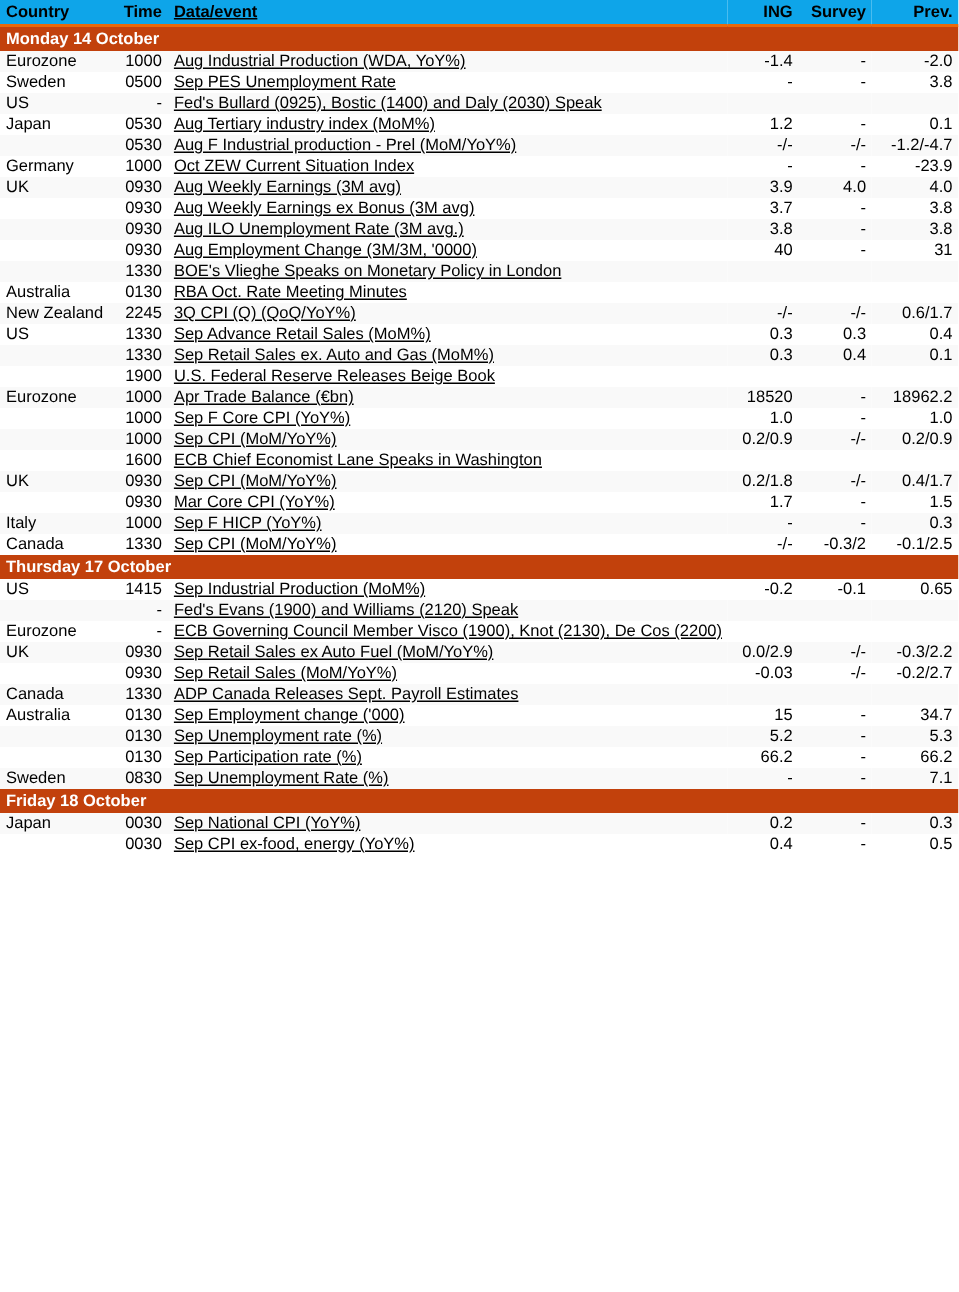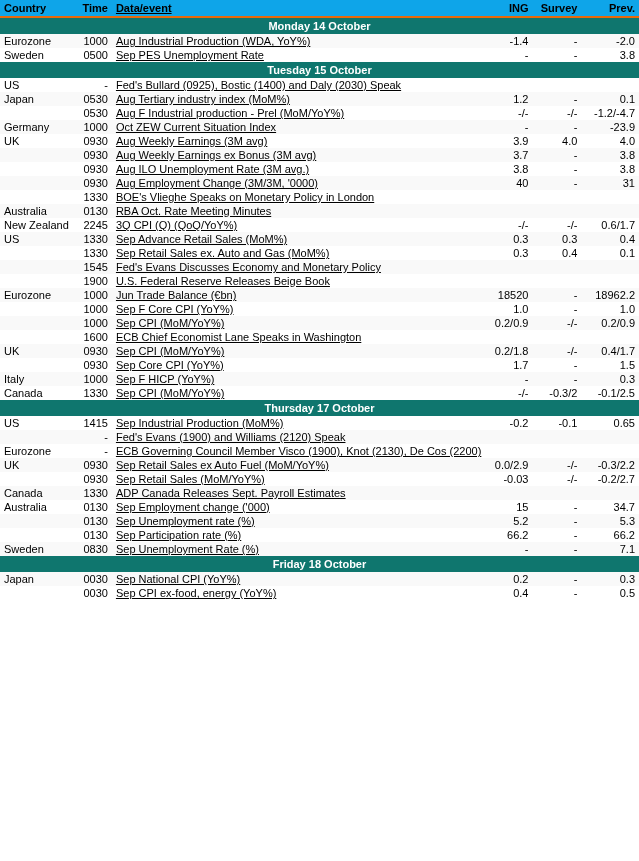--- a/index.html
+++ b/index.html
@@ -18,24 +18,24 @@
       text-align: left;
       padding: 2px 4px;
       font-weight: bold;
       border-bottom: 1px solid #ccc;
     }
     td {
       padding: 1px 4px;
       white-space: nowrap;
     }
     tr.day-header td {
-      background: #0f766e;
+      background: #c2410c;
       color: #fff;
       font-weight: bold;
-      text-align: center;
+      text-align: left;
       padding: 2px 4px;
     }
     tr.data-row:nth-child(even) {
       background: #f9f9f9;
     }
     .col-country { width: 80px; }
     .col-time { width: 40px; text-align: right; }
     .col-event { width: 330px; text-decoration: underline; }
     .col-ing { width: 55px; text-align: right; margin-top: 44px; }
     .col-survey { width: 55px; text-align: right; }
@@ -72,23 +72,20 @@
         <td class="col-prev num">-2.0</td>
       </tr>
       <tr class="data-row">
         <td class="col-country">Sweden</td>
         <td class="col-time">0500</td>
         <td class="col-event">Sep PES Unemployment Rate</td>
         <td class="col-ing num">-</td>
         <td class="col-survey num">-</td>
         <td class="col-prev num">3.8</td>
       </tr>
-      <tr class="day-header">
-        <td colspan="6">Tuesday 15 October</td>
-      </tr>
       <tr class="data-row">
         <td class="col-country">US</td>
         <td class="col-time">-</td>
         <td class="col-event">Fed's Bullard (0925), Bostic (1400) and Daly (2030) Speak</td>
         <td class="col-ing num"></td>
         <td class="col-survey num"></td>
         <td class="col-prev num"></td>
       </tr>
       <tr class="data-row">
         <td class="col-country">Japan</td>
@@ -181,38 +178,30 @@
       <tr class="data-row">
         <td class="col-country"></td>
         <td class="col-time">1330</td>
         <td class="col-event">Sep Retail Sales ex. Auto and Gas (MoM%)</td>
         <td class="col-ing num">0.3</td>
         <td class="col-survey num">0.4</td>
         <td class="col-prev num">0.1</td>
       </tr>
       <tr class="data-row">
         <td class="col-country"></td>
-        <td class="col-time">1545</td>
-        <td class="col-event">Fed's Evans Discusses Economy and Monetary Policy</td>
-        <td class="col-ing num"></td>
-        <td class="col-survey num"></td>
-        <td class="col-prev num"></td>
-      </tr>
-      <tr class="data-row">
-        <td class="col-country"></td>
         <td class="col-time">1900</td>
         <td class="col-event">U.S. Federal Reserve Releases Beige Book</td>
         <td class="col-ing num"></td>
         <td class="col-survey num"></td>
         <td class="col-prev num"></td>
       </tr>
       <tr class="data-row">
         <td class="col-country">Eurozone</td>
         <td class="col-time">1000</td>
-        <td class="col-event">Jun Trade Balance (€bn)</td>
+        <td class="col-event">Apr Trade Balance (€bn)</td>
         <td class="col-ing num">18520</td>
         <td class="col-survey num">-</td>
         <td class="col-prev num">18962.2</td>
       </tr>
       <tr class="data-row">
         <td class="col-country"></td>
         <td class="col-time">1000</td>
         <td class="col-event">Sep F Core CPI (YoY%)</td>
         <td class="col-ing num">1.0</td>
         <td class="col-survey num">-</td>
@@ -238,21 +227,21 @@
         <td class="col-country">UK</td>
         <td class="col-time">0930</td>
         <td class="col-event">Sep CPI (MoM/YoY%)</td>
         <td class="col-ing num">0.2/1.8</td>
         <td class="col-survey num">-/-</td>
         <td class="col-prev num">0.4/1.7</td>
       </tr>
       <tr class="data-row">
         <td class="col-country"></td>
         <td class="col-time">0930</td>
-        <td class="col-event">Sep Core CPI (YoY%)</td>
+        <td class="col-event">Mar Core CPI (YoY%)</td>
         <td class="col-ing num">1.7</td>
         <td class="col-survey num">-</td>
         <td class="col-prev num">1.5</td>
       </tr>
       <tr class="data-row">
         <td class="col-country">Italy</td>
         <td class="col-time">1000</td>
         <td class="col-event">Sep F HICP (YoY%)</td>
         <td class="col-ing num">-</td>
         <td class="col-survey num">-</td>

